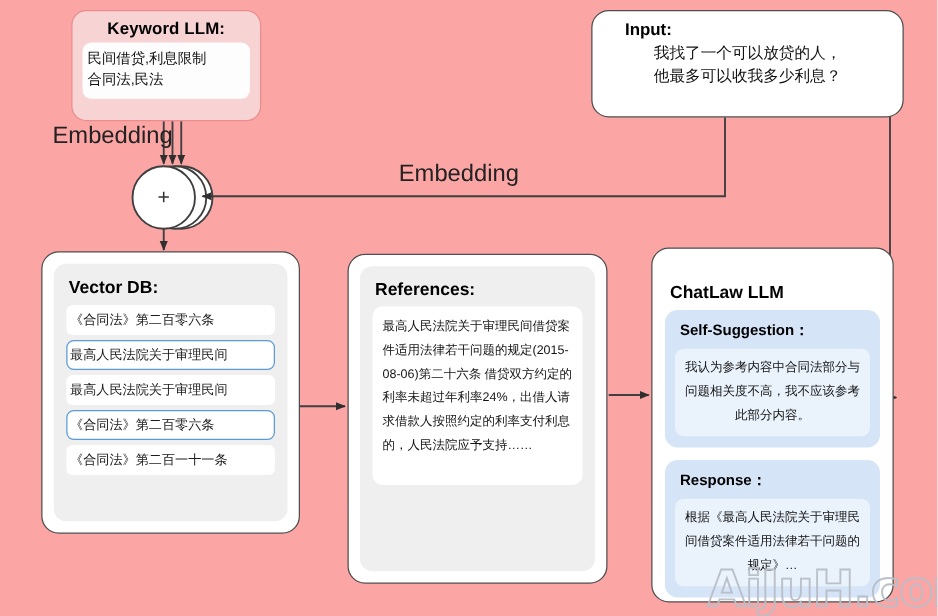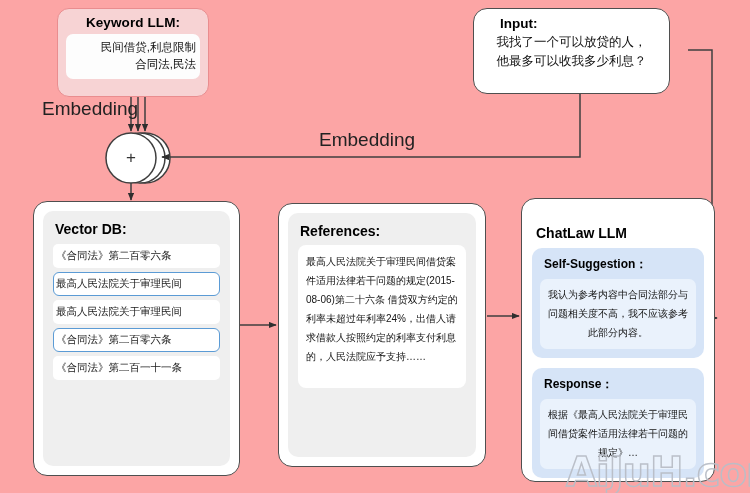--- a/index.html
+++ b/index.html
@@ -47,50 +47,50 @@
     color: #000;
     letter-spacing: .1px;
     margin-bottom: 4px;
   }
   .inner-white {
     background: #fdfdfd;
     border-radius: 7px;
     padding: 5px 4px 6px 4px;
   }
   #keyword-llm .kw-line {
-    text-align: right;
+    text-align: left;
     font-size: 11.5px;
     line-height: 17px;
     color: #111;
   }
 
   
   #input-box {
     left: 473px; top: 8px;
-    width: 197px; height: 86px;
+    width: 250px; height: 86px;
     padding: 7px 12px;
   }
   #input-box .title {
     font-weight: bold;
     font-size: 13.5px;
     color: #000;
     margin-left: 14px;
     margin-bottom: 2px;
   }
   #input-box .q-line {
     font-size: 12.5px;
     line-height: 19px;
     color: #111;
     text-align: center;
   }
 
   
   #vector-db {
     left: 33px; top: 201px;
-    width: 207px; height: 275px;
+    width: 207px; height: 226px;
     padding: 9px;
   }
   .panel {
     background: #efefef;
     border-radius: 10px;
     width: 100%;
     height: 100%;
     box-sizing: border-box;
     padding: 8px 10px 10px 10px;
   }

